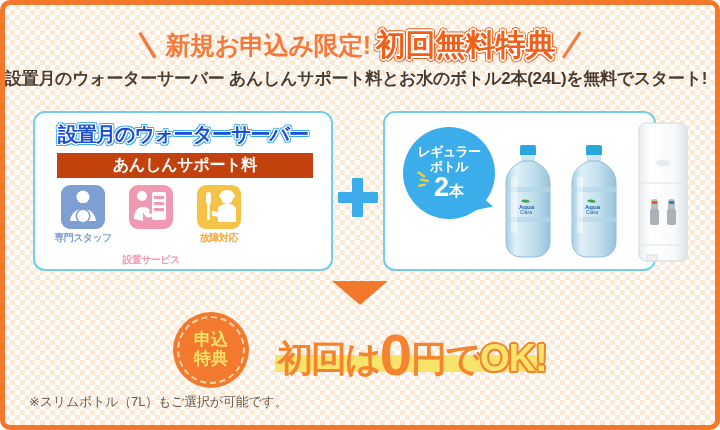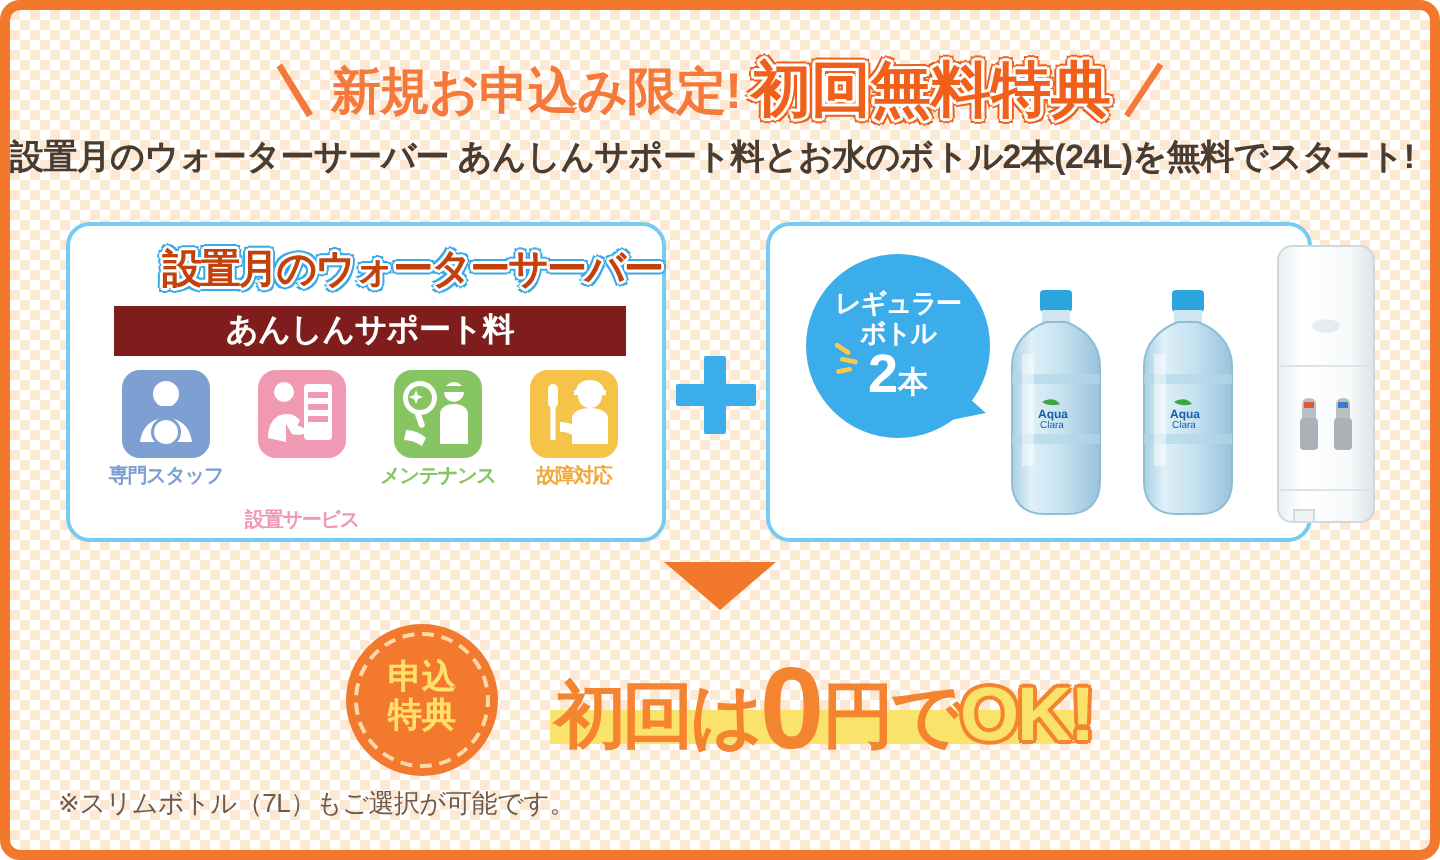--- a/index.html
+++ b/index.html
@@ -57,32 +57,32 @@
   }
   .card-left{left:28px;top:106px;width:300px;height:160px;}
   .card-right{left:378px;top:106px;width:273px;height:160px;}
 
   .plus{position:absolute;left:333px;top:172px;width:40px;height:40px;}
   .plus i{position:absolute;background:#3aadea;border-radius:1px;}
   .plus i.h{left:0;top:15px;width:40px;height:11px;}
   .plus i.v{left:14px;top:1px;width:11px;height:39px;}
 
   .card-title{
-    position:absolute;left:0;top:8px;width:100%;text-align:right;
-    color:#c2410c;font-size:20px;font-weight:bold;letter-spacing:-1px;
+    position:absolute;left:0;top:8px;width:100%;text-align:center;
+    color:#1d4ed8;font-size:20px;font-weight:bold;letter-spacing:-1px;
     white-space:nowrap;
     text-shadow:
       1.4px 0 0 #fff,-1.4px 0 0 #fff,0 1.4px 0 #fff,0 -1.4px 0 #fff,
       1px 1px 0 #fff,-1px 1px 0 #fff,1px -1px 0 #fff,-1px -1px 0 #fff,
       2.4px 0 0 #39a9e6,-2.4px 0 0 #39a9e6,0 2.4px 0 #39a9e6,0 -2.4px 0 #39a9e6,
       1.8px 1.8px 0 #39a9e6,-1.8px 1.8px 0 #39a9e6,1.8px -1.8px 0 #39a9e6,-1.8px -1.8px 0 #39a9e6;
   }
   .green-band{
     position:absolute;left:22px;top:40px;width:256px;height:25px;
-    background:#7f1d1d;color:#fff;font-size:16px;font-weight:bold;
+    background:#c2410c;color:#fff;font-size:16px;font-weight:bold;
     display:flex;align-items:center;justify-content:center;letter-spacing:-.3px;
     white-space:nowrap;
   }
 
   .icons{position:absolute;left:14px;top:72px;width:272px;display:flex;}
   .icon-cell{width:68px;text-align:center;}
   .icon-tile{
     width:44px;height:44px;border-radius:9px;margin:0 auto;position:relative;
     overflow:hidden;
   }
@@ -198,35 +198,20 @@
             <rect x="23" y="7" width="14" height="28" rx="2" fill="#fff"></rect>
             <rect x="25" y="11" width="10" height="3" fill="#ef9ab2"></rect>
             <rect x="25" y="17" width="10" height="3" fill="#ef9ab2"></rect>
             <rect x="25" y="23" width="10" height="3" fill="#ef9ab2"></rect>
             <path d="M14 27c4 0 8 1 10 3s-4 3-7 2z" fill="#fff"></path>
           </svg>
         </div>
         <div class="icon-cap c-pink">設置サービス</div>
       </div>
 
-      <div class="icon-cell">
-        <div class="icon-tile t-green">
-          <svg width="44" height="44" viewBox="0 0 44 44">
-            <circle cx="13" cy="14" r="8.5" fill="#fff"></circle>
-            <circle cx="13" cy="14" r="6" fill="#86c561"></circle>
-            <path d="M11 10l1 2.5 2.5 1-2.5 1-1 2.5-1-2.5-2.5-1 2.5-1z" fill="#fff"></path>
-            <rect x="11.5" y="21" width="3" height="8" rx="1.5" fill="#fff" transform="rotate(-20 13 25)"></rect>
-            <circle cx="30" cy="11" r="5" fill="#fff"></circle>
-            <rect x="25" y="8" width="10" height="3" fill="#86c561"></rect>
-            <path d="M23 37V22c0-3 3-5 7-5s7 2 7 5v15z" fill="#fff"></path>
-            <path d="M6 30c4 0 8 2 10 4l-2 4c-3-2-6-3-9-3z" fill="#fff"></path>
-          </svg>
-        </div>
-        <div class="icon-cap c-green">メンテナンス</div>
-      </div>
 
       <div class="icon-cell">
         <div class="icon-tile t-yellow">
           <svg width="44" height="44" viewBox="0 0 44 44">
             <rect x="9" y="7" width="5" height="12" rx="2.5" fill="#fff"></rect>
             <rect x="10.2" y="18" width="2.6" height="17" fill="#fff"></rect>
             <circle cx="30" cy="13" r="6" fill="#fff"></circle>
             <path d="M23 11c0-4 3-6 7-6s7 2 7 6z" fill="#fff"></path>
             <rect x="22" y="10" width="16" height="2.6" fill="#fff"></rect>
             <path d="M21 37V24c0-3 4-5 9-5s9 2 9 5v13z" fill="#fff"></path>

